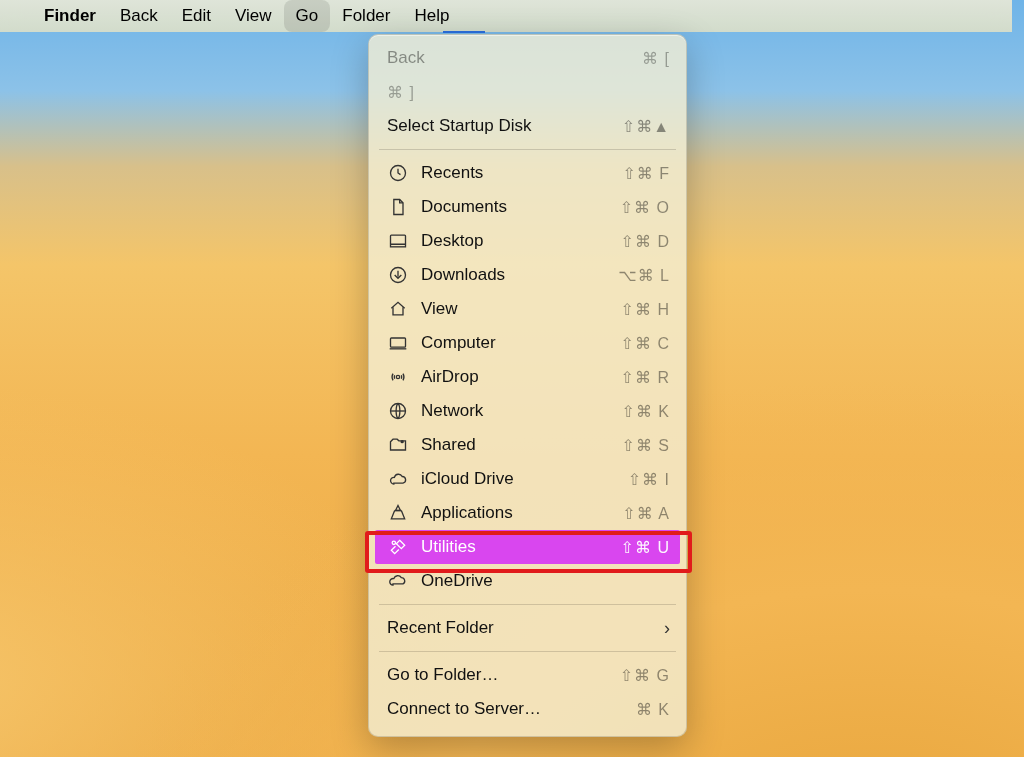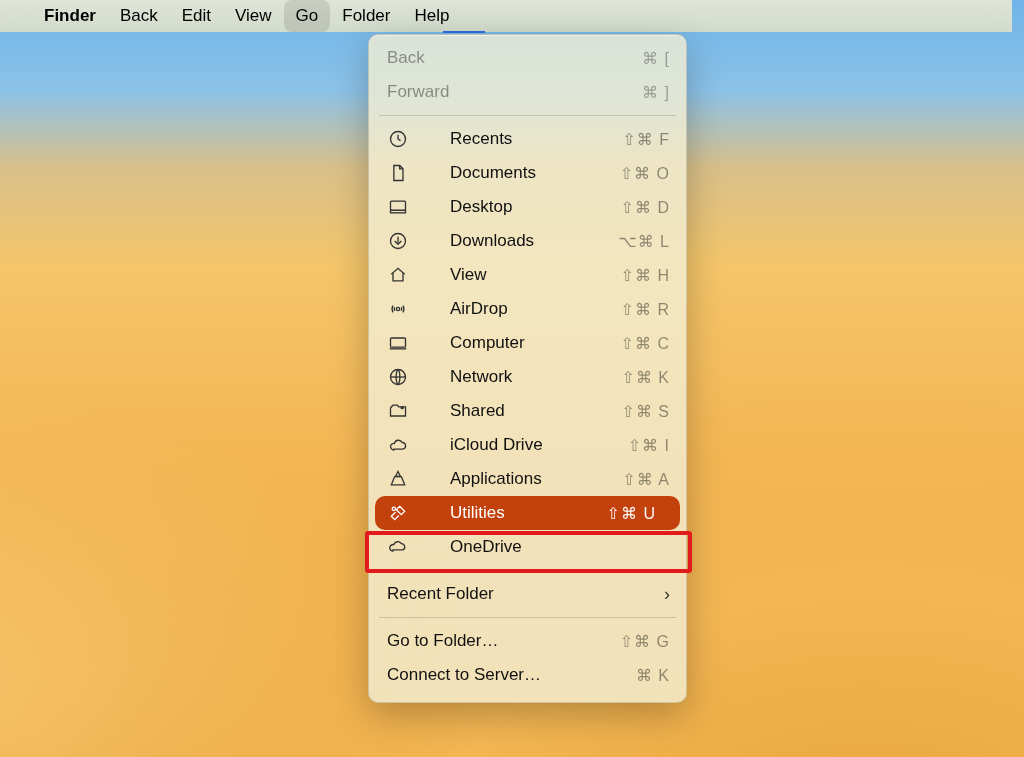--- a/index.html
+++ b/index.html
@@ -43,33 +43,33 @@
   }
   .menu .row {
     display: flex; align-items: center;
     height: 34px;
     padding: 0 16px 0 18px;
     gap: 12px;
     position: relative;
   }
   .menu .row .icon { width: 22px; display: flex; align-items: center; justify-content: center; flex: 0 0 22px; }
   .menu .row .icon svg { width: 20px; height: 20px; stroke: #333; fill: none; stroke-width: 1.6; }
-  .menu .row .label { flex: 1; white-space: nowrap; margin-left: 29px; }
+  .menu .row .label { flex: 1; white-space: nowrap; }
   .menu .row .shortcut { color: rgba(0,0,0,0.42); font-size: 16px; letter-spacing: 1px; display: flex; gap: 1px; }
   .menu .row.no-icon .label { margin-left: 0; }
   .menu .row.disabled .label { color: rgba(0,0,0,0.4); }
   .menu .row.disabled .shortcut { color: rgba(0,0,0,0.32); }
   .menu hr { border: none; border-top: 1px solid rgba(0,0,0,0.15); margin: 6px 10px; }
 
   .menu .row.highlight {
-    background: #c2410c;
+    background: #d946ef;
     color: #fff;
     margin: 0 6px;
-    border-radius: 10px;
-    padding: 0 24px 0 12px;
+    border-radius: 2px;
+    padding: 0 10px 0 12px;
   }
   .menu .row.highlight .shortcut { color: rgba(255,255,255,0.95); }
   .menu .row.highlight .icon svg { stroke: #fff; }
 
   .red-box {
     position: absolute;
     border: 4px solid #e11b1b;
     border-radius: 3px;
     pointer-events: none;
   }
@@ -92,22 +92,25 @@
   <div class="blue-underline"></div>
 </div>
 
 <div class="menu">
 
   <div class="row no-icon disabled">
     <span class="label">Back</span>
     <span class="shortcut">⌘ [</span>
   </div>
   <div class="row no-icon disabled">
-    <span class="label">Forward</span>
     <span class="shortcut">⌘ ]</span>
+  </div>
+  <div class="row no-icon">
+    <span class="label">Select Startup Disk</span>
+    <span class="shortcut">⇧⌘▲</span>
   </div>
 
   <hr>
 
   <div class="row">
     <span class="icon">
         <svg viewBox="0 0 24 24">
           <circle cx="12" cy="12" r="9"></circle>
           <path d="M12 7v5l3 2"></path>
         </svg>
@@ -148,47 +151,47 @@
   </div>
   <div class="row">
     <span class="icon">
         <svg viewBox="0 0 24 24">
           <path d="M4 11l8-7 8 7"></path>
           <path d="M6 10v9h12v-9"></path>
         </svg>
       </span>
     <span class="label">View</span>
     <span class="shortcut">⇧⌘ H</span>
+  </div>
+  <div class="row">
+    <span class="icon">
+        <svg viewBox="0 0 24 24">
+          <rect x="3" y="6" width="18" height="11" rx="1"></rect>
+          <path d="M2 19h20"></path>
+        </svg>
+      </span>
+    <span class="label">Computer</span>
+    <span class="shortcut">⇧⌘ C</span>
   </div>
   <div class="row">
     <span class="icon">
         <svg viewBox="0 0 24 24">
           <circle cx="12" cy="12" r="2"></circle>
           <path d="M6 16a8 8 0 0 1 0-8"></path>
           <path d="M18 8a8 8 0 0 1 0 8"></path>
           <path d="M8 14a5 5 0 0 1 0-4"></path>
           <path d="M16 10a5 5 0 0 1 0 4"></path>
         </svg>
       </span>
     <span class="label">AirDrop</span>
     <span class="shortcut">⇧⌘ R</span>
   </div>
   <div class="row">
     <span class="icon">
         <svg viewBox="0 0 24 24">
-          <rect x="3" y="6" width="18" height="11" rx="1"></rect>
-          <path d="M2 19h20"></path>
-        </svg>
-      </span>
-    <span class="label">Computer</span>
-    <span class="shortcut">⇧⌘ C</span>
-  </div>
-  <div class="row">
-    <span class="icon">
-        <svg viewBox="0 0 24 24">
           <circle cx="12" cy="12" r="9"></circle>
           <path d="M3 12h18"></path>
           <path d="M12 3c3 3 3 15 0 18"></path>
           <path d="M12 3c-3 3-3 15 0 18"></path>
         </svg>
       </span>
     <span class="label">Network</span>
     <span class="shortcut">⇧⌘ K</span>
   </div>
   <div class="row">

